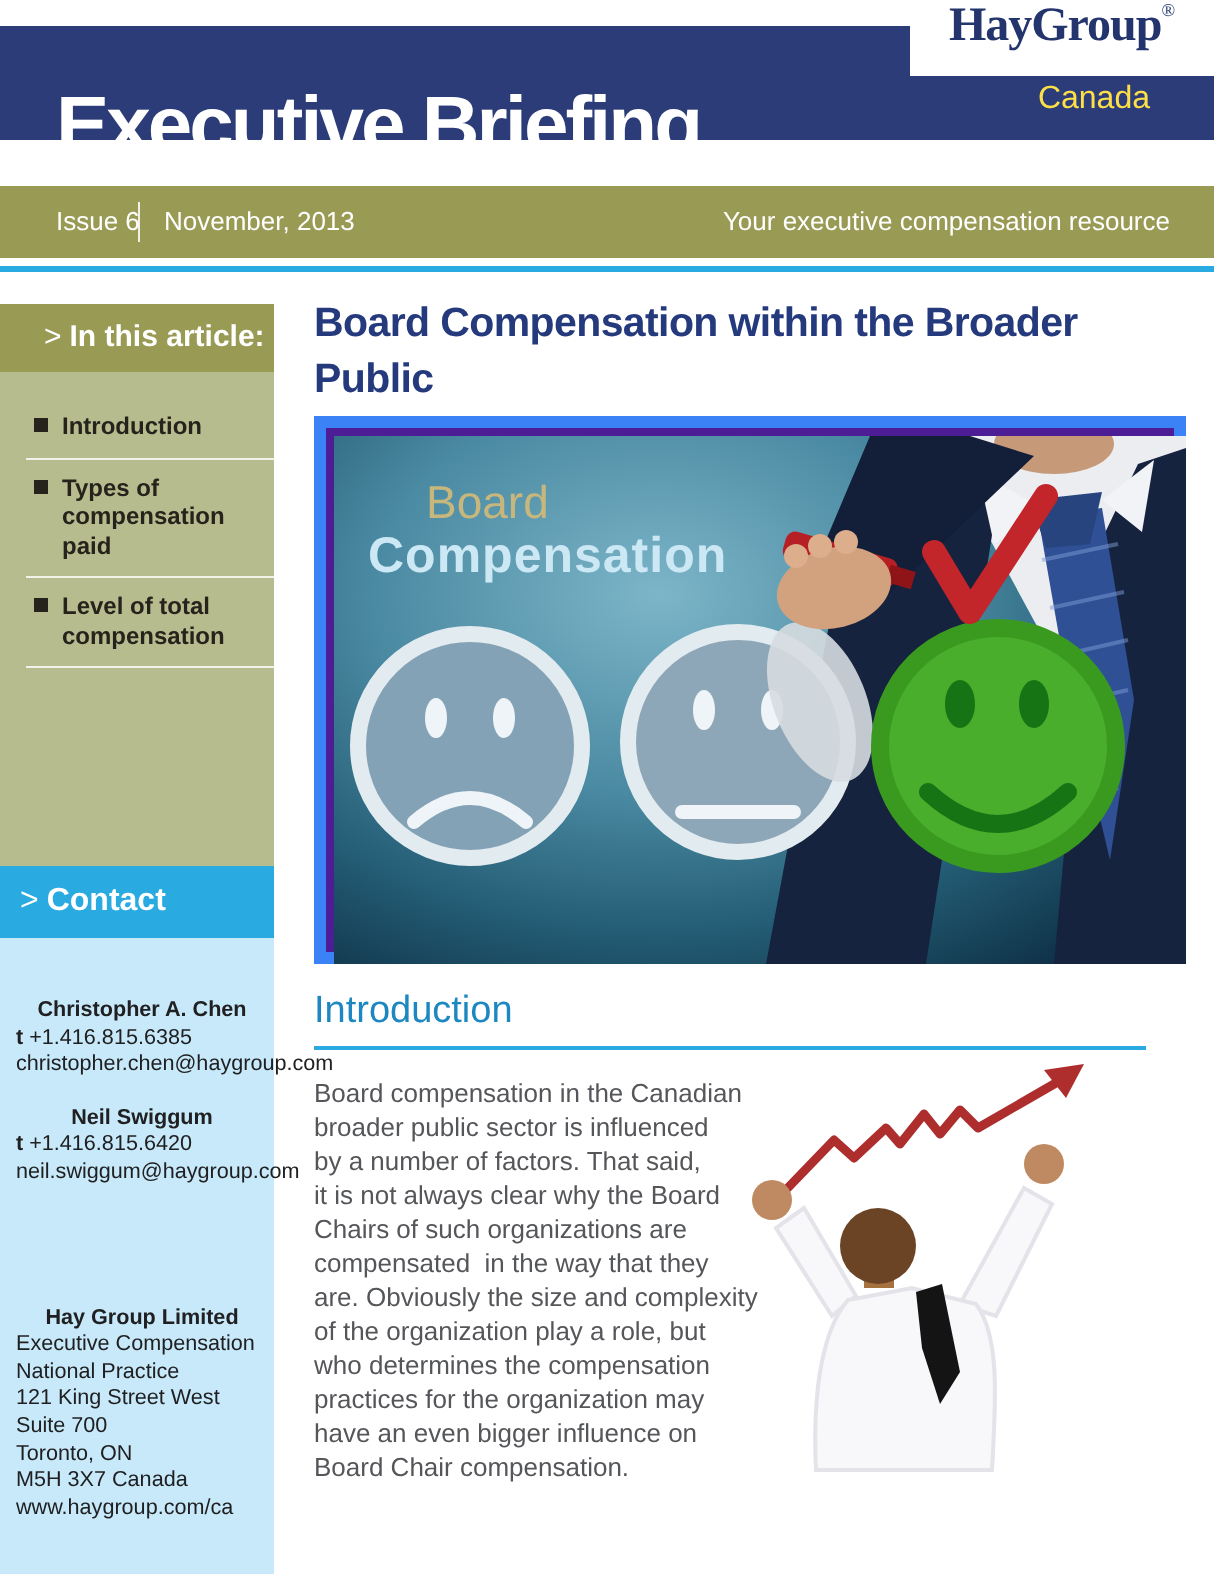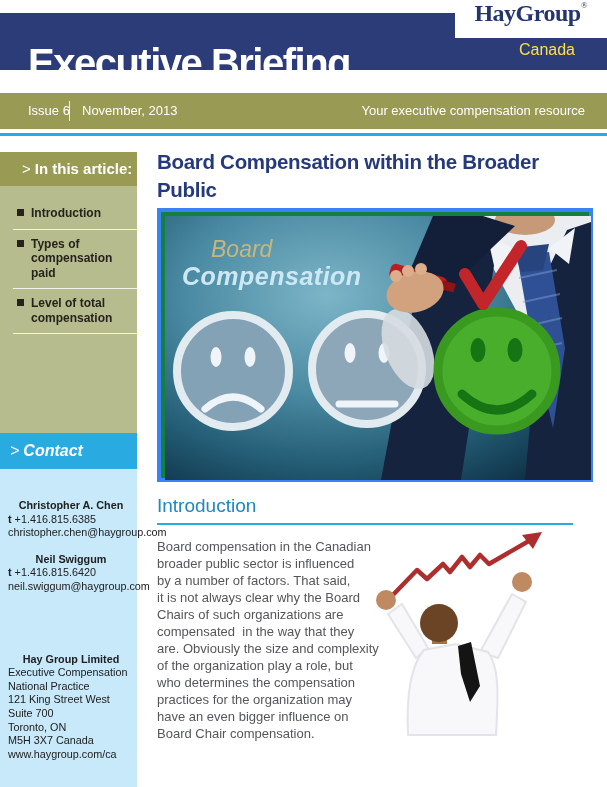--- a/index.html
+++ b/index.html
@@ -34,38 +34,38 @@
     color:#fff; font-size:15px; font-weight:bold; line-height:34px; padding-left:22px;
   }
   .sb-header .chev, .contact-bar .chev { font-weight:normal; margin-right:4px; }
   .sb-body { position:absolute; left:0; top:186px; width:137px; height:247px; background:#b7bc8e; padding-top:13px; }
   .sb-item { display:flex; padding:7px 6px 8px 17px; }
   .sb-bullet { width:7px; height:7px; background:#26231c; margin-top:3px; margin-right:7px; flex:none; }
   .sb-item-label { font-size:12px; font-weight:bold; color:#26231c; line-height:14.5px; }
   .sb-sep { height:1px; background:rgba(255,255,255,.8); margin-left:13px; }
   .contact-bar {
     position:absolute; left:0; top:433px; width:137px; height:36px; background:#29aae1;
-    color:#fff; font-size:16px; font-weight:bold; line-height:36px; padding-left:10px;font-style:italic;
+    color:#fff; font-size:16px; font-weight:bold; line-height:36px; padding-left:10px;
   }
   .contact-body {
     position:absolute; left:0; top:469px; width:137px; height:318px; background:#c7e9f9;
     padding:30px 3px 0 8px; color:#202022; font-size:10.8px; line-height:13.6px;
   }
   .contact-block { margin-bottom:13px; }
   .c-name { font-weight:bold;text-align:center; }
   .c-phone b { font-weight:bold; }
   .company-block { margin-top:59px; }
 
   
   .headline { position:absolute; left:157px; top:149px; width:442px; line-height:26px; }
   .hl-bold { color:#253a7d; font-size:20.5px; font-weight:bold; letter-spacing:-0.3px; }
   .hl-sub { color:#a39e51; font-size:15px; }
   .hero {
     position:absolute; left:157px; top:208px; width:436px; height:274px;
-    background:#15803d; border:4px solid #3b82f6; padding:4px;font-style:italic;
+    background:#4c1d95; border:6px solid #3b82f6; padding:4px;
   }
   .hero-photo {
     position:relative; width:426px; height:264px; overflow:hidden;
     background:radial-gradient(ellipse at 38% 30%, #7db5c8 0%, #4a8aa2 38%, #235c74 65%, #0f3248 88%, #0a2335 100%);
   }
   .hero-board { position:absolute; left:46px; top:20px; font-size:23px; color:#c7b77c; }
   .hero-comp { position:absolute; left:17px; top:46px; font-size:25px; font-weight:bold; color:#cde8f5; letter-spacing:0.5px; }
   .hero-svg { position:absolute; left:0; top:0; }
 
   .intro-heading { position:absolute; left:157px; top:495px; font-size:19px; color:#1d87c2; }

